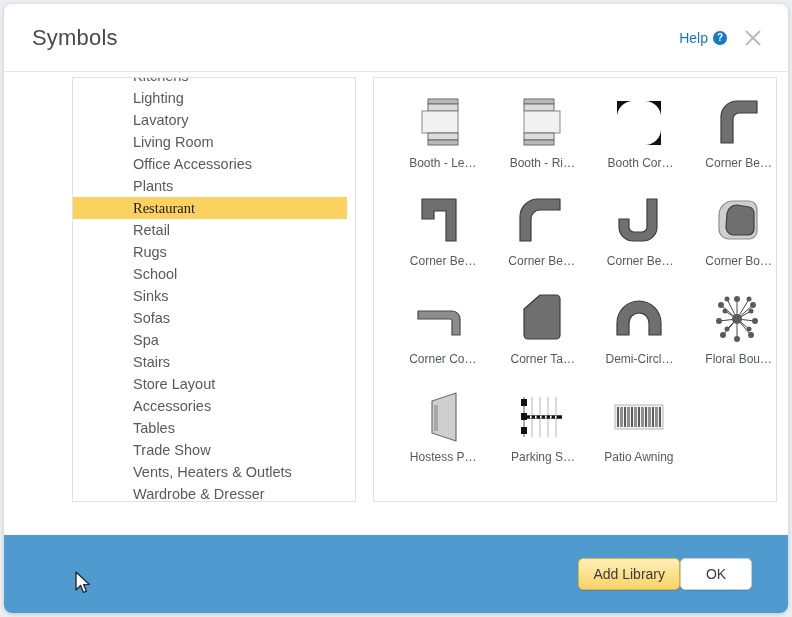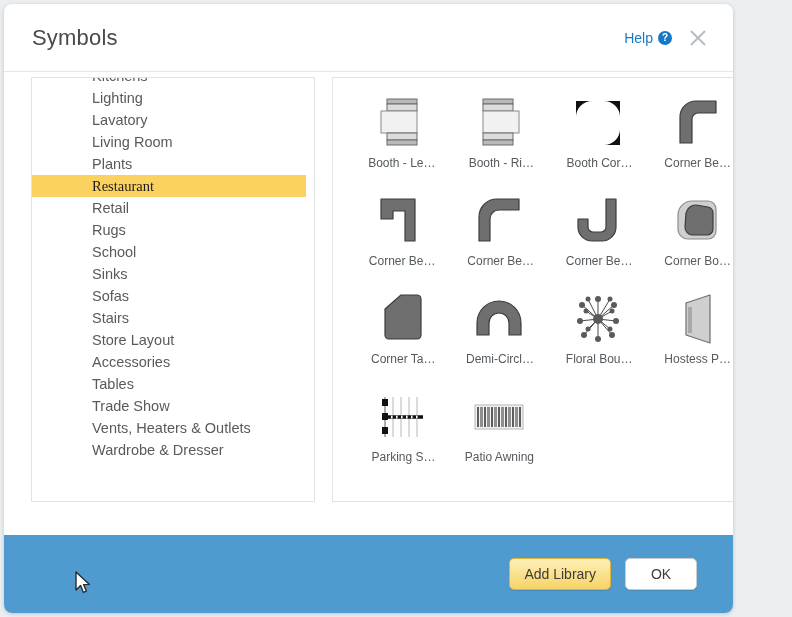--- a/index.html
+++ b/index.html
@@ -8,21 +8,21 @@
     width: 792px;
     height: 617px;
     background: #eceff1;
     font-family: "Liberation Sans", sans-serif;
     overflow: hidden;
   }
   #dialog {
     position: absolute;
     left: 4px;
     top: 4px;
-    width: 729px;
+    width: 784px;
     height: 609px;
     background: #ffffff;
     border-radius: 8px;
     box-shadow: 0 1px 4px rgba(0,0,0,0.18);
     overflow: hidden;
     display: flex;
     flex-direction: column;
   }
   
   #header {
@@ -84,20 +84,21 @@
     background: #b8bdc2;
   }
   #close-icon::before { transform: rotate(45deg); }
   #close-icon::after  { transform: rotate(-45deg); }
 
   
   #body {
     flex: 1 1 auto;
     position: relative;
     background: #fff;
+    margin-left: 41px;
   }
   #category-panel {
     position: absolute;
     left: 27px;
     top: 5px;
     width: 284px;
     height: 425px;
     border: 1px solid #e0e3e6;
     box-sizing: border-box;
     overflow: hidden;
@@ -180,21 +181,20 @@
     padding-right: 36px;
     box-sizing: border-box;
     position: relative;
   }
   .btn {
     height: 32px;
     min-width: 72px;
     border-radius: 5px;
     font-size: 14px;
     font-family: "Liberation Sans", sans-serif;
-    margin-left: 14px;
     padding: 0 14px;
     cursor: pointer;
     border: 1px solid #c9ccd0;
     background: #ffffff;
     color: #3b3b3b;
     box-shadow: 0 1px 1px rgba(0,0,0,0.12);
   }
   .btn.primary-yellow {
     background: linear-gradient(to bottom, #fdf0b8 0%, #fbe08a 55%, #f7d368 100%);
     border: 1px solid #e0b13c;
@@ -226,27 +226,29 @@
   </div>
 
   <div id="body">
 
     <div id="category-panel">
       <ul id="category-list">
           <li>Kitchens</li>
           <li>Lighting</li>
           <li>Lavatory</li>
           <li>Living Room</li>
+          <li>Office Accessories</li>
           <li>Plants</li>
           <li class="selected">Restaurant</li>
           <li>Retail</li>
           <li>Rugs</li>
           <li>School</li>
           <li>Sinks</li>
           <li>Sofas</li>
+          <li>Spa</li>
           <li>Stairs</li>
           <li>Store Layout</li>
           <li>Accessories</li>
           <li>Tables</li>
           <li>Trade Show</li>
           <li>Vents, Heaters &amp; Outlets</li>
           <li>Wardrobe &amp; Dresser</li>
         </ul>
     </div>
 
@@ -320,20 +322,28 @@
             <div class="symbol-label">Corner Be…</div>
           </div>
           <div class="symbol-cell">
             <div class="symbol-art">
               <svg viewBox="0 0 60 56" width="60" height="56">
       <path d="M12,22 A14,14 0 0 1 26,8 L42,8 A8,8 0 0 1 50,16 L50,38 A8,8 0 0 1 42,46 L22,46 A10,10 0 0 1 12,36 Z" fill="#cfcfcf" stroke="#8d8d8d" stroke-width="1.2"></path>
       <path d="M20,20 A10,10 0 0 1 30,12 L42,14 A6,6 0 0 1 47,20 L47,36 A6,6 0 0 1 41,42 L26,42 A8,8 0 0 1 19,34 Z" fill="#6f6f6f" stroke="#3d3d3d" stroke-width="1.2"></path>
     </svg>
             </div>
             <div class="symbol-label">Corner Bo…</div>
+          </div>
+          <div class="symbol-cell">
+            <div class="symbol-art">
+              <svg viewBox="0 0 60 56" width="60" height="56">
+      <path d="M6,20 L40,20 A8,8 0 0 1 48,28 L48,44 L40,44 L40,30 A2,2 0 0 0 38,28 L6,28 Z" fill="#8d8d8d" stroke="#4a4a4a" stroke-width="1.2" stroke-linejoin="round"></path>
+    </svg>
+            </div>
+            <div class="symbol-label">Corner Co…</div>
           </div>
           <div class="symbol-cell">
             <div class="symbol-art">
               <svg viewBox="0 0 60 56" width="60" height="56">
       <path d="M14,18 L30,4 L46,4 A4,4 0 0 1 50,8 L50,44 A4,4 0 0 1 46,48 L18,48 A4,4 0 0 1 14,44 Z" fill="#6f6f6f" stroke="#3d3d3d" stroke-width="1.2" stroke-linejoin="round"></path>
     </svg>
             </div>
             <div class="symbol-label">Corner Ta…</div>
           </div>
           <div class="symbol-cell">

